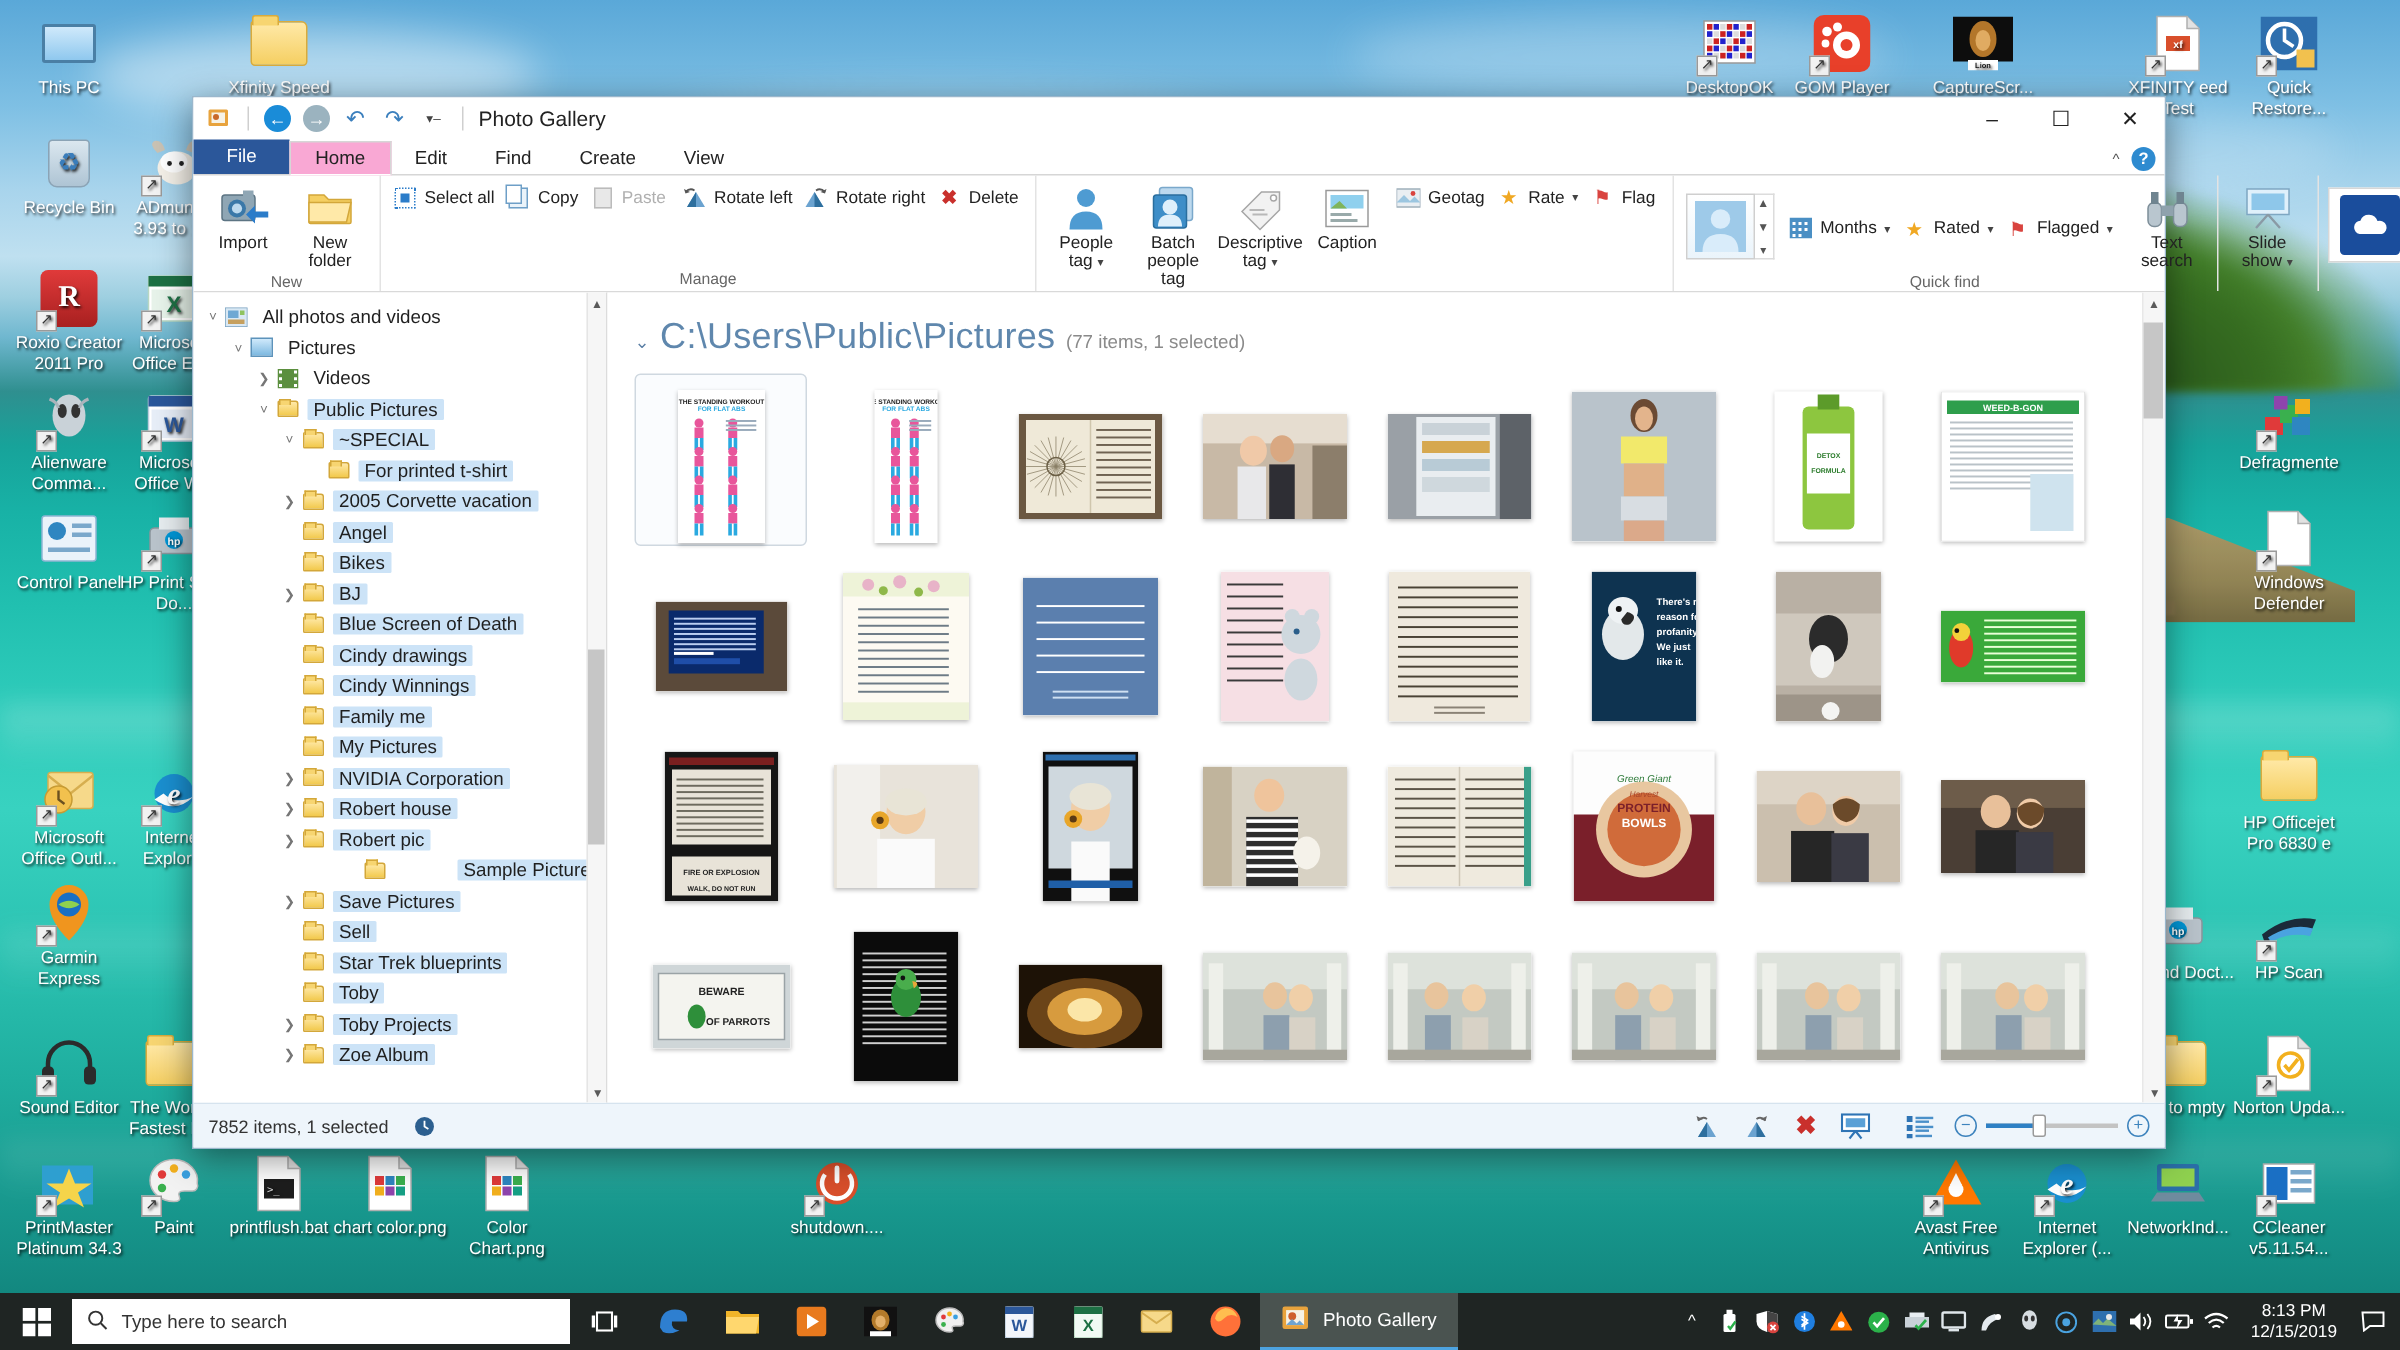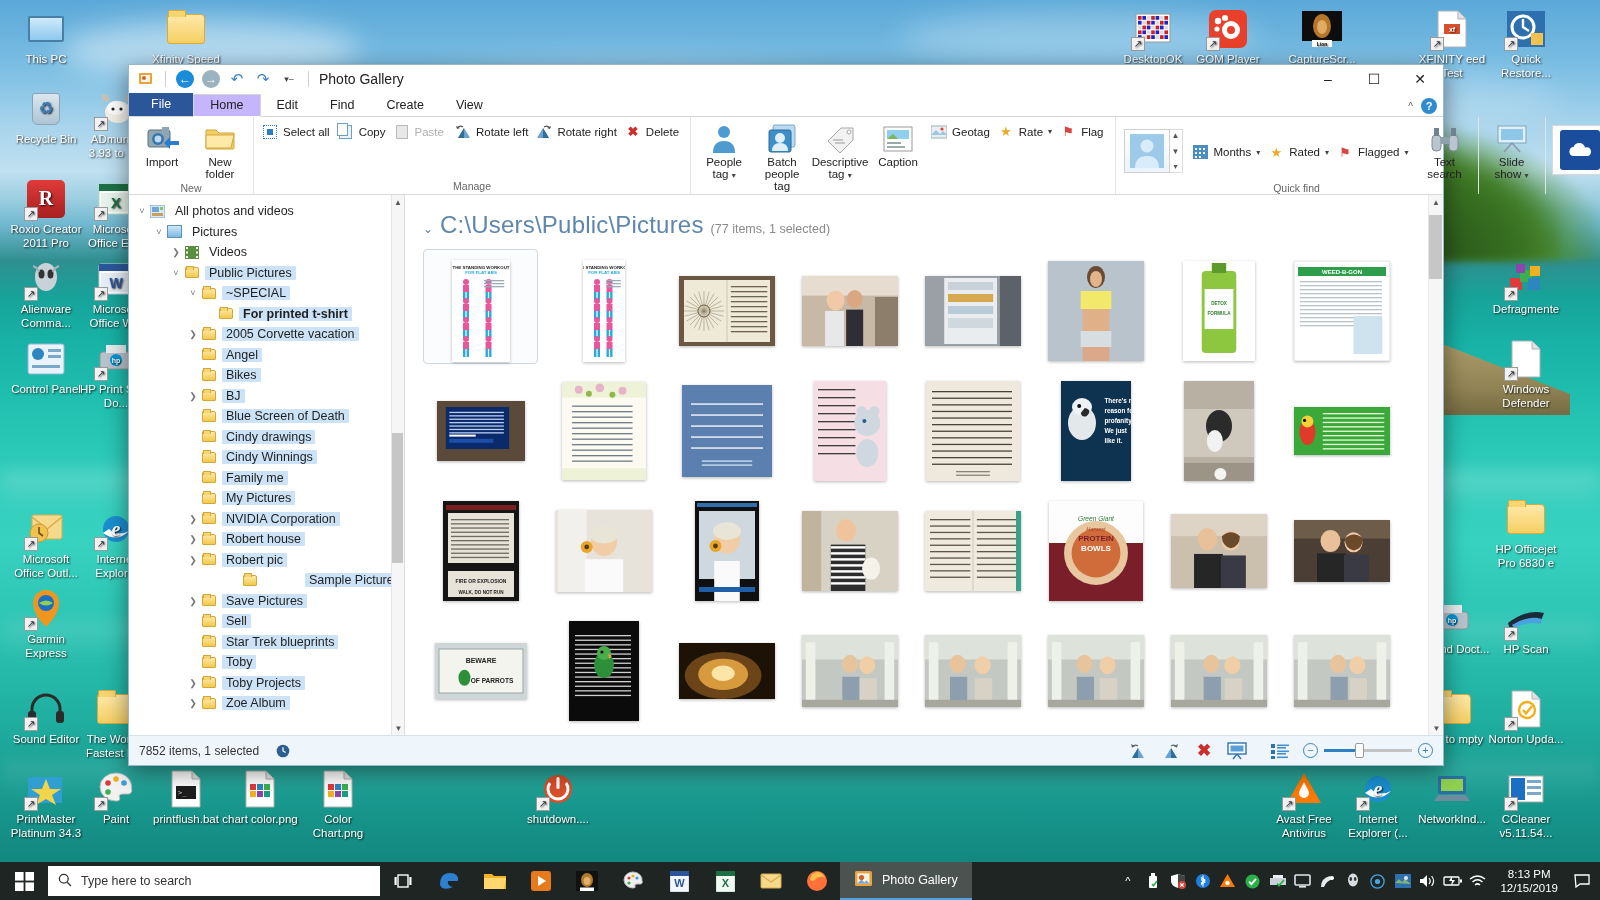--- a/index.html
+++ b/index.html
@@ -112,21 +112,21 @@
   #wintitle { font-size:14px; color:#222; margin-left:6px; }
   #wincontrols { position:absolute; right:0; top:0; display:flex; }
   .wc { width:46px;height:28px;display:flex;align-items:center;justify-content:center;
         font-size:14px; color:#222; }
 
   
   #tabs { height:24px; display:flex; align-items:flex-end; background:#fff;
           border-bottom:1px solid #d6d6d6; position:relative;}
   .tab { padding:3px 16px 4px; font-size:12.5px; color:#222; }
   .tab.file { background:#2b579a; color:#fff; padding:4px 22px 5px; }
-  .tab.active { background:#c4b5fd; border:1px solid #d6d6d6; border-bottom:1px solid #fff;
+  .tab.active { background:#f9a8d4; border:1px solid #d6d6d6; border-bottom:1px solid #fff;
                 position:relative; top:1px; }
   #tabs-right { position:absolute; right:6px; bottom:2px; display:flex; align-items:center; gap:8px;}
   .help-circ { width:16px;height:16px;border-radius:50%;background:#2e8bd0;color:#fff;
                font-size:11px;display:flex;align-items:center;justify-content:center;font-weight:bold;}
 
   
   #ribbon { height:78px; background:#fff; border-bottom:1px solid #d9d9d9;
             display:flex; font-size:11.5px; color:#222; }
   .rgroup { display:flex; flex-direction:column; justify-content:space-between;
             border-right:1px solid #e3e3e3; padding:3px 6px 0; position:relative;}
@@ -1067,21 +1067,21 @@
             </span>
             <span class="ntext">Public Pictures</span>
           </div>
           <div class="navrow hl" style="padding-left: 57px;">
             <span class="chev"><span style="display:inline-block;transform:rotate(0deg);">˅</span></span>
             <span class="nic">
               <span class="mini-folder"></span>
             </span>
             <span class="ntext">~SPECIAL</span>
           </div>
-          <div class="navrow hl" style="padding-left: 74px; font-weight: bold;">
+          <div class="navrow hl" style="padding-left: 74px;">
             <span class="chev"></span>
             <span class="nic">
               <span class="mini-folder"></span>
             </span>
             <span class="ntext">For printed t-shirt</span>
           </div>
           <div class="navrow hl" style="padding-left: 57px;">
             <span class="chev">❯</span>
             <span class="nic">
               <span class="mini-folder"></span>

